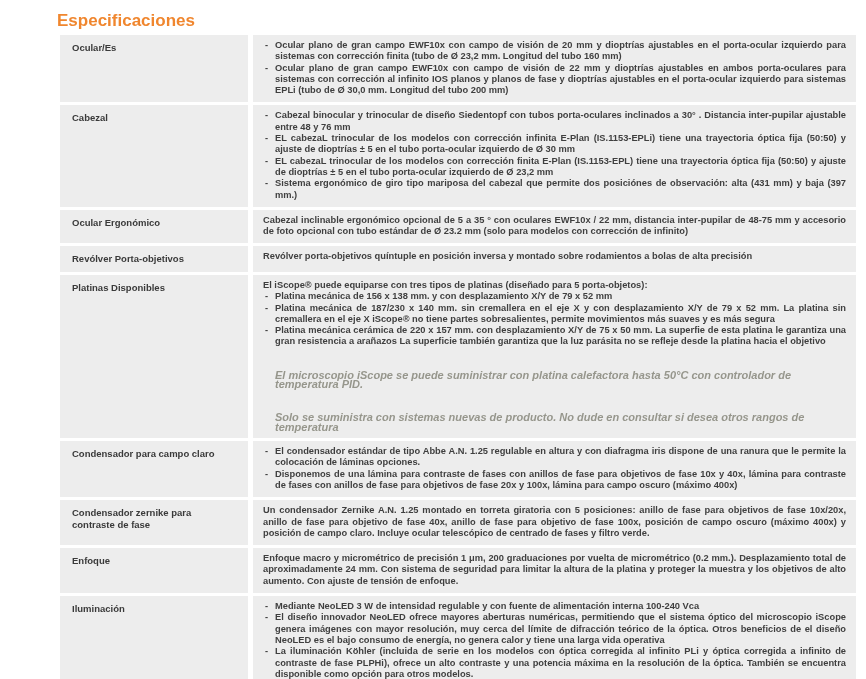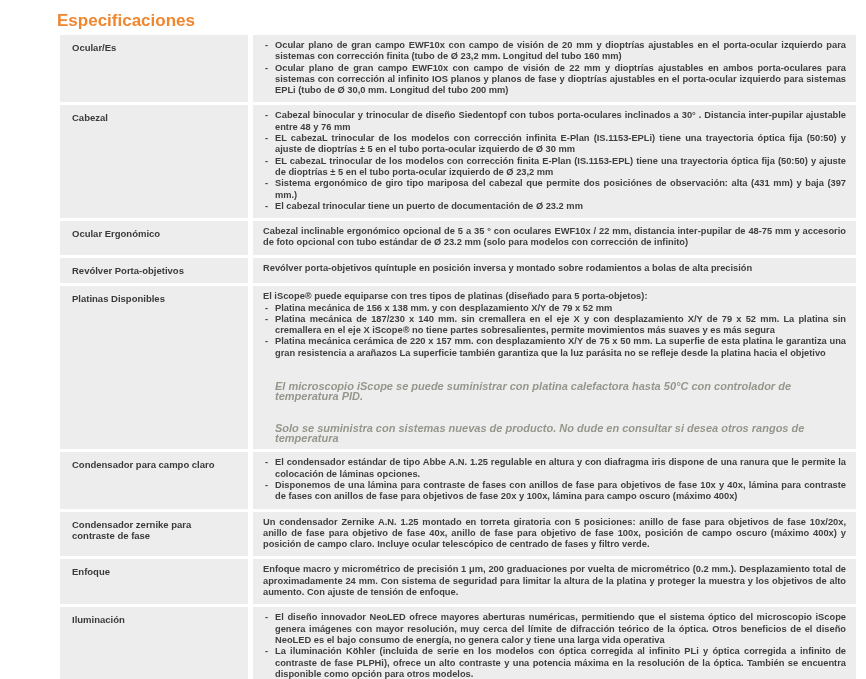--- a/index.html
+++ b/index.html
@@ -81,21 +81,20 @@
         </div>
   </div>
 
   <div class="spec-row">
     <div class="spec-label">Cabezal</div>
     <div class="spec-content">
           <div class="bullet">Cabezal binocular y trinocular de diseño Siedentopf con tubos porta-oculares inclinados a 30° . Distancia inter-pupilar ajustable entre 48 y 76 mm</div>
           <div class="bullet">EL cabezaL trinocular de los modelos con corrección infinita E-Plan (IS.1153-EPLi) tiene una trayectoria óptica fija (50:50) y ajuste de dioptrías ± 5 en el tubo porta-ocular izquierdo de Ø 30 mm</div>
           <div class="bullet">EL cabezaL trinocular de los modelos con corrección finita E-Plan (IS.1153-EPL) tiene una trayectoria óptica fija (50:50) y ajuste de dioptrías ± 5 en el tubo porta-ocular izquierdo de Ø 23,2 mm</div>
           <div class="bullet">Sistema ergonómico de giro tipo mariposa del cabezal que permite dos posiciónes de observación: alta (431 mm) y baja (397 mm.)</div>
-          <div class="bullet">El cabezal trinocular tiene un puerto de documentación de Ø 23.2 mm</div>
         </div>
   </div>
 
   <div class="spec-row">
     <div class="spec-label">Ocular Ergonómico</div>
     <div class="spec-content">
           <div class="plain">Cabezal inclinable ergonómico opcional de 5 a 35 ° con oculares EWF10x / 22 mm, distancia inter-pupilar de 48-75 mm y accesorio de foto opcional con tubo estándar de Ø 23.2 mm (solo para modelos con corrección de infinito)</div>
         </div>
   </div>
 
@@ -136,18 +135,19 @@
   <div class="spec-row">
     <div class="spec-label">Enfoque</div>
     <div class="spec-content">
           <div class="plain">Enfoque macro y micrométrico de precisión 1 μm, 200 graduaciones por vuelta de micrométrico (0.2 mm.). Desplazamiento total de aproximadamente 24 mm. Con sistema de seguridad para limitar la altura de la platina y proteger la muestra y los objetivos de alto aumento. Con ajuste de tensión de enfoque.</div>
         </div>
   </div>
 
   <div class="spec-row">
     <div class="spec-label">Iluminación</div>
     <div class="spec-content">
+          <div class="bullet">Mediante NeoLED 3 W de intensidad regulable y con fuente de alimentación interna 100-240 Vca</div>
           <div class="bullet">El diseño innovador NeoLED ofrece mayores aberturas numéricas, permitiendo que el sistema óptico del microscopio iScope genera imágenes con mayor resolución, muy cerca del límite de difracción teórico de la óptica. Otros beneficios de el diseño NeoLED es el bajo consumo de energía, no genera calor y tiene una larga vida operativa</div>
           <div class="bullet">La iluminación Köhler (incluida de serie en los modelos con óptica corregida al infinito PLi y óptica corregida a infinito de contraste de fase PLPHi), ofrece un alto contraste y una potencia máxima en la resolución de la óptica. También se encuentra disponible como opción para otros modelos.</div>
         </div>
   </div>
 </div>
 </div>
 
 </body></html>

